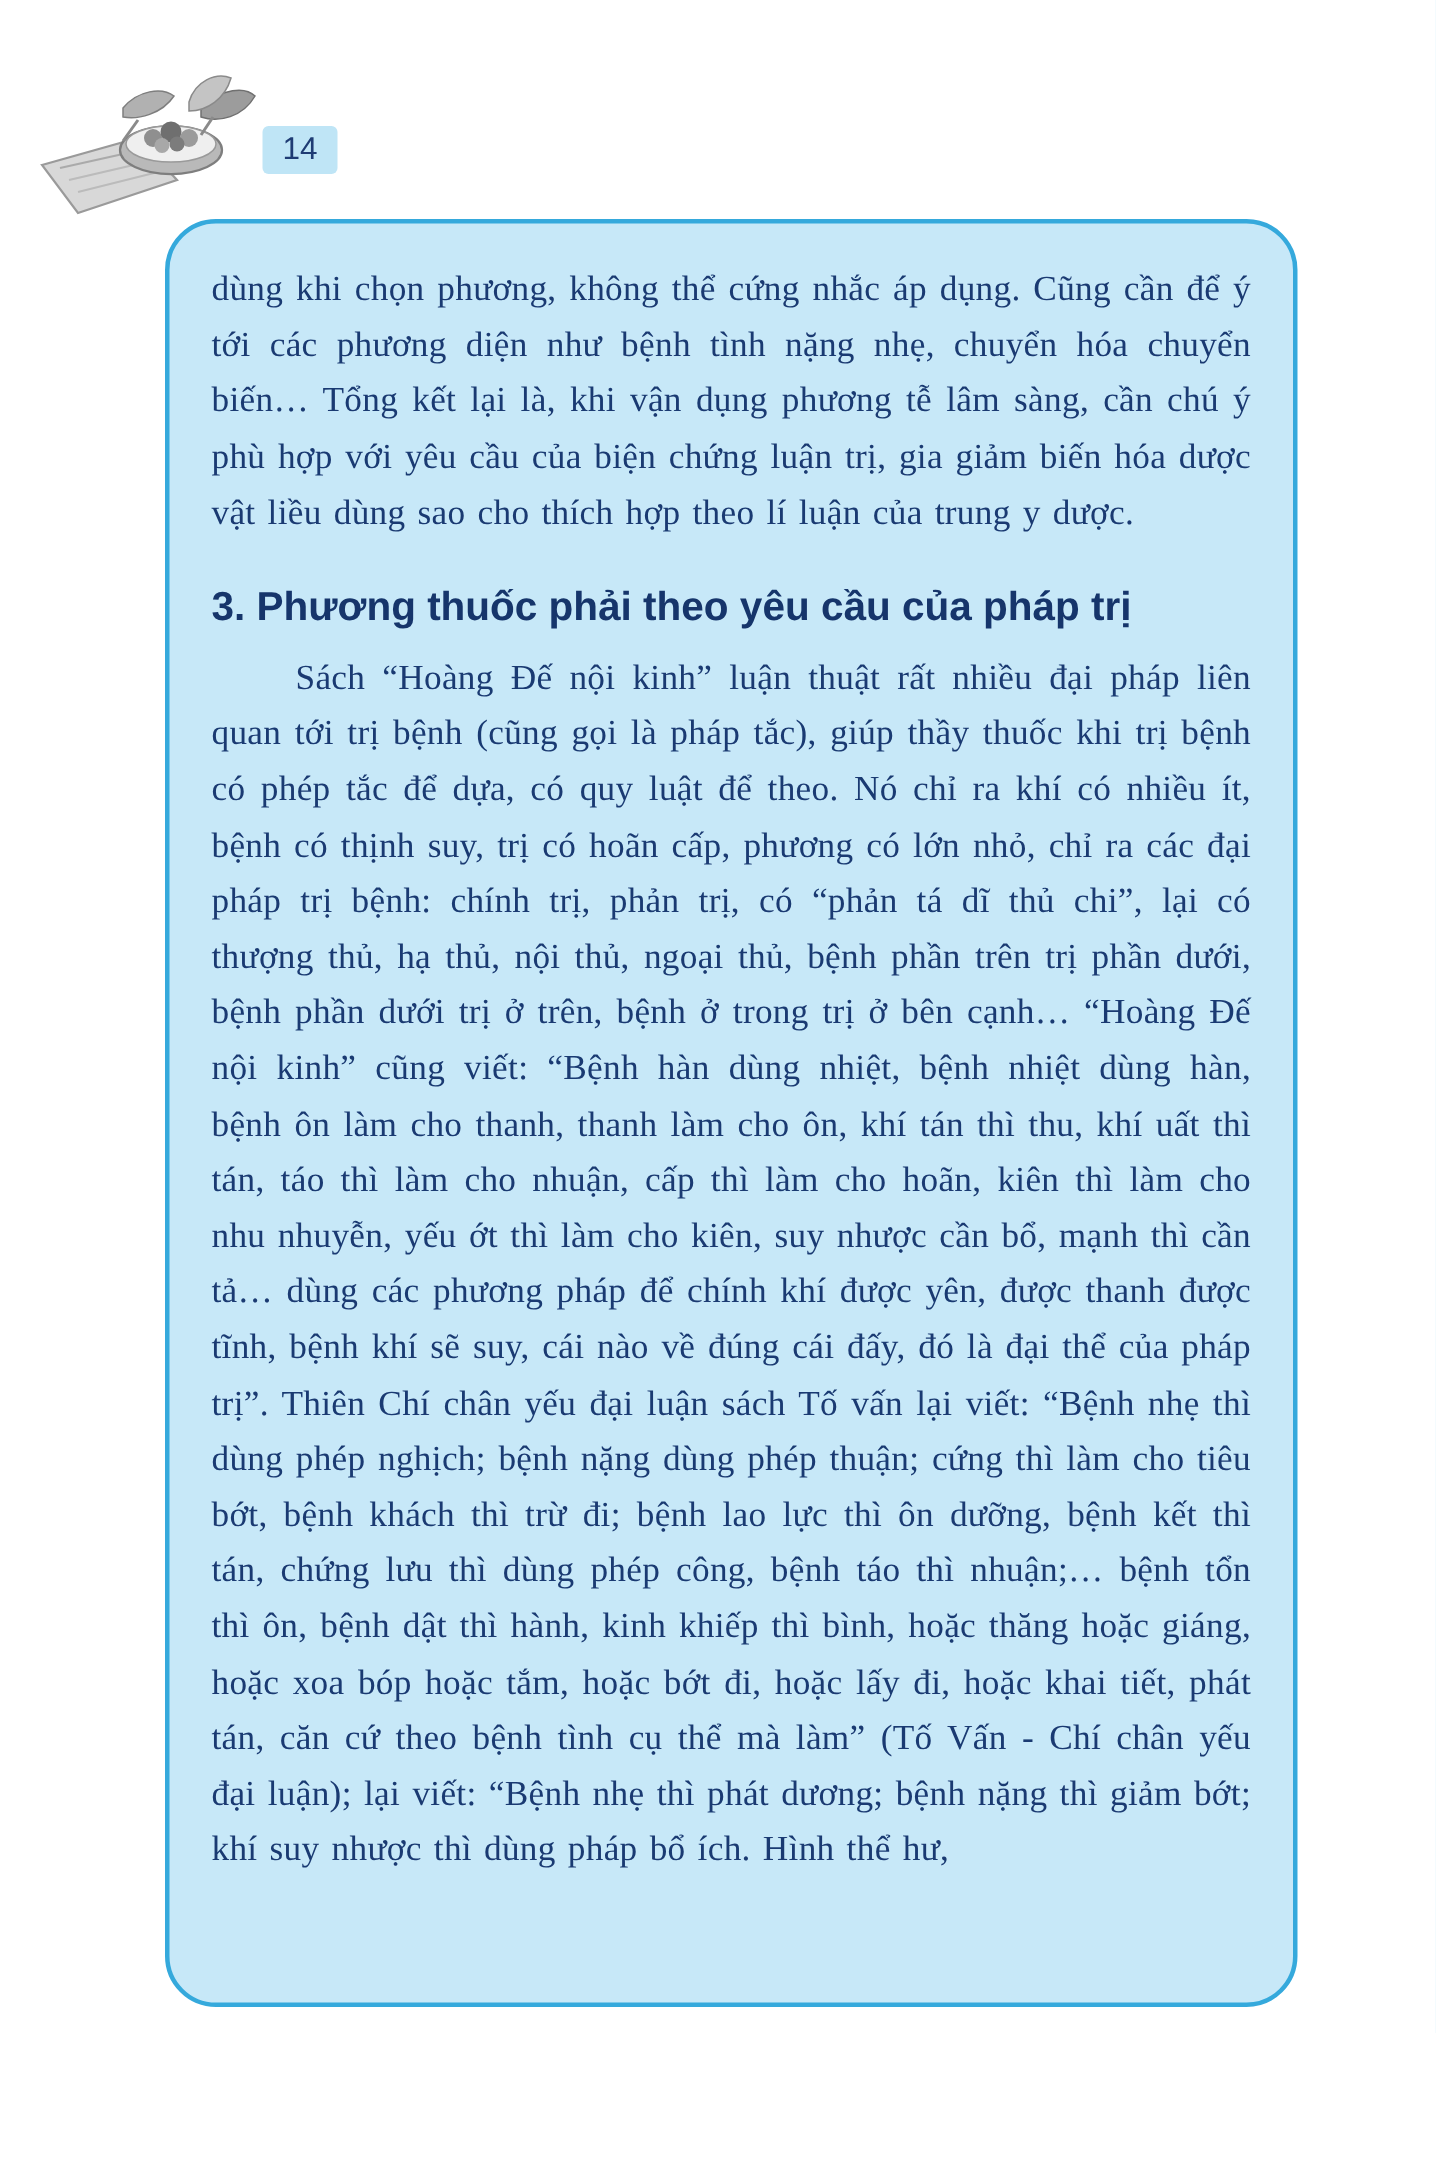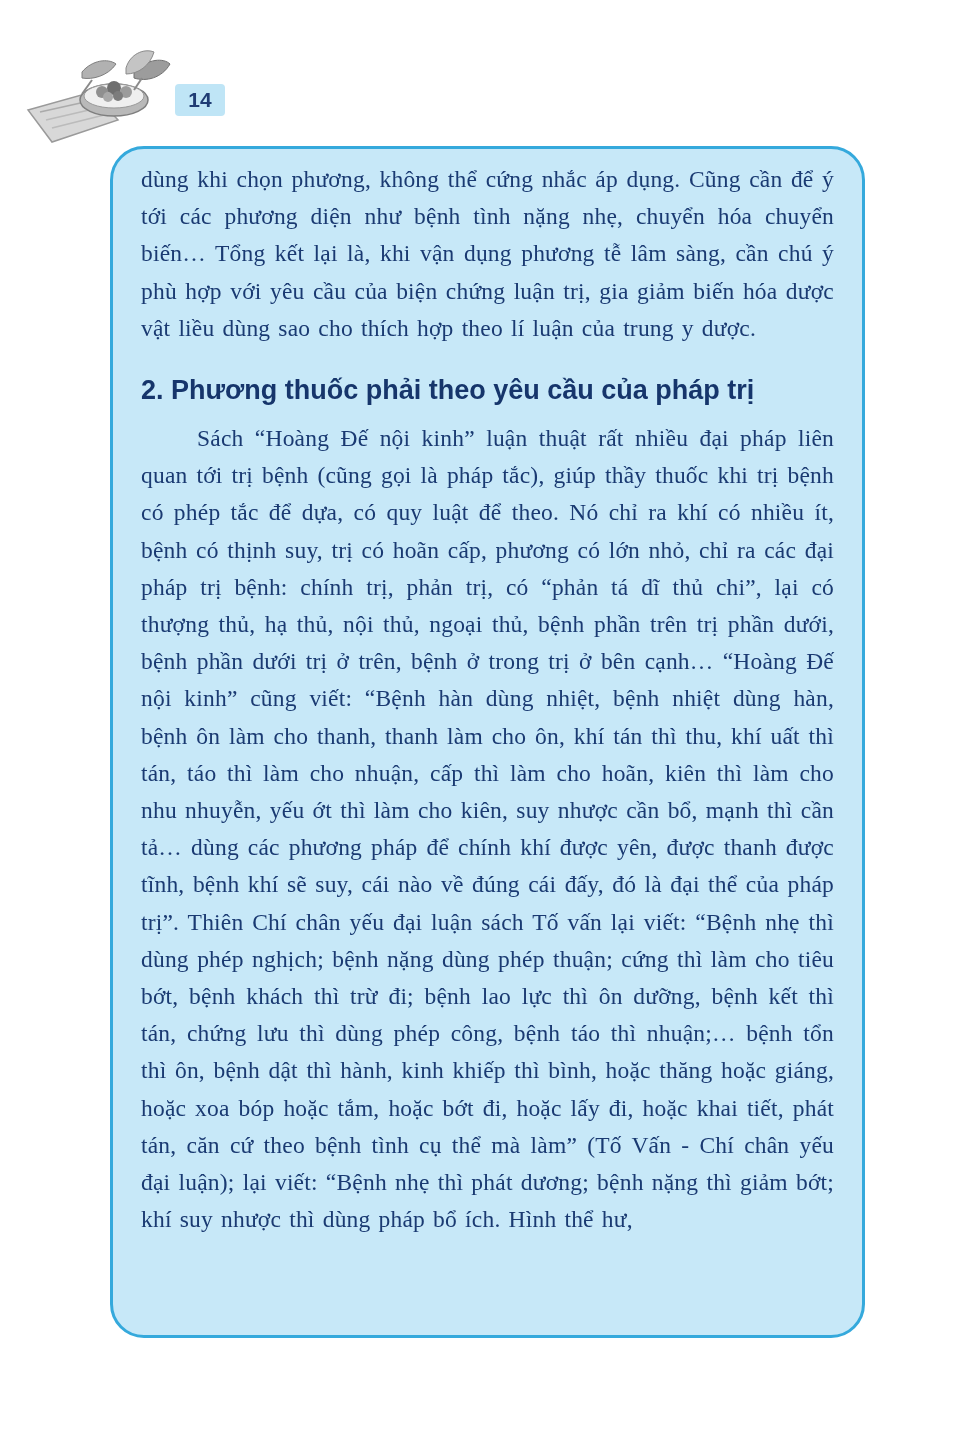--- a/index.html
+++ b/index.html
@@ -37,21 +37,21 @@
     top: 34px;
     width: 50px;
     height: 32px;
     background: #bfe5f6;
     border-radius: 4px;
     display: flex;
     align-items: center;
     justify-content: center;
     color: #1f3c74;
     font-family: "Liberation Sans", sans-serif;
-    font-weight: bold;
+    font-weight: normal;
     font-size: 21px;
   }
   .book-title {
     position: absolute;
     left: 242px;
     top: 36px;
     color: #1cb2dd;
     font-family: "Liberation Sans", sans-serif;
     font-weight: bold;
     font-size: 24px;
@@ -62,21 +62,21 @@
   .content-box {
     position: absolute;
     left: 110px;
     top: 146px;
     width: 755px;
     height: 1192px;
     box-sizing: border-box;
     background: #c7e8f8;
     border: 3px solid #35a9dc;
     border-radius: 34px;
-    padding: 12px 28px 20px 28px;
+    padding: 26px 28px 20px 28px;
     color: #1a3a72;
   }
   .content-box p {
     margin: 0;
     text-align: justify;
     font-size: 23.5px;
     line-height: 37.2px;
     letter-spacing: 0.2px;
     word-spacing: 2px;
   }
@@ -127,18 +127,18 @@
 
     <div class="page-num-box">
       <span>14</span>
     </div>
 
   </div>
 
   <div class="content-box">
     <p>dùng khi chọn phương, không thể cứng nhắc áp dụng. Cũng cần để ý tới các phương diện như bệnh tình nặng nhẹ, chuyển hóa chuyển biến… Tổng kết lại là, khi vận dụng phương tễ lâm sàng, cần chú ý phù hợp với yêu cầu của biện chứng luận trị, gia giảm biến hóa dược vật liều dùng sao cho thích hợp theo lí luận của trung y dược.</p>
 
-    <h2 class="section-heading">2. Phương thuốc phải theo yêu cầu của pháp trị</h2>
+    <h2 class="section-heading">3. Phương thuốc phải theo yêu cầu của pháp trị</h2>
 
     <p class="indent">Sách “Hoàng Đế nội kinh” luận thuật rất nhiều đại pháp liên quan tới trị bệnh (cũng gọi là pháp tắc), giúp thầy thuốc khi trị bệnh có phép tắc để dựa, có quy luật để theo. Nó chỉ ra khí có nhiều ít, bệnh có thịnh suy, trị có hoãn cấp, phương có lớn nhỏ, chỉ ra các đại pháp trị bệnh: chính trị, phản trị, có “phản tá dĩ thủ chi”, lại có thượng thủ, hạ thủ, nội thủ, ngoại thủ, bệnh phần trên trị phần dưới, bệnh phần dưới trị ở trên, bệnh ở trong trị ở bên cạnh… “Hoàng Đế nội kinh” cũng viết: “Bệnh hàn dùng nhiệt, bệnh nhiệt dùng hàn, bệnh ôn làm cho thanh, thanh làm cho ôn, khí tán thì thu, khí uất thì tán, táo thì làm cho nhuận, cấp thì làm cho hoãn, kiên thì làm cho nhu nhuyễn, yếu ớt thì làm cho kiên, suy nhược cần bổ, mạnh thì cần tả… dùng các phương pháp để chính khí được yên, được thanh được tĩnh, bệnh khí sẽ suy, cái nào về đúng cái đấy, đó là đại thể của pháp trị”. Thiên Chí chân yếu đại luận sách Tố vấn lại viết: “Bệnh nhẹ thì dùng phép nghịch; bệnh nặng dùng phép thuận; cứng thì làm cho tiêu bớt, bệnh khách thì trừ đi; bệnh lao lực thì ôn dưỡng, bệnh kết thì tán, chứng lưu thì dùng phép công, bệnh táo thì nhuận;… bệnh tổn thì ôn, bệnh dật thì hành, kinh khiếp thì bình, hoặc thăng hoặc giáng, hoặc xoa bóp hoặc tắm, hoặc bớt đi, hoặc lấy đi, hoặc khai tiết, phát tán, căn cứ theo bệnh tình cụ thể mà làm” (Tố Vấn - Chí chân yếu đại luận); lại viết: “Bệnh nhẹ thì phát dương; bệnh nặng thì giảm bớt; khí suy nhược thì dùng pháp bổ ích. Hình thể hư,</p>
   </div>
 
 </div>
 
 </body></html>

